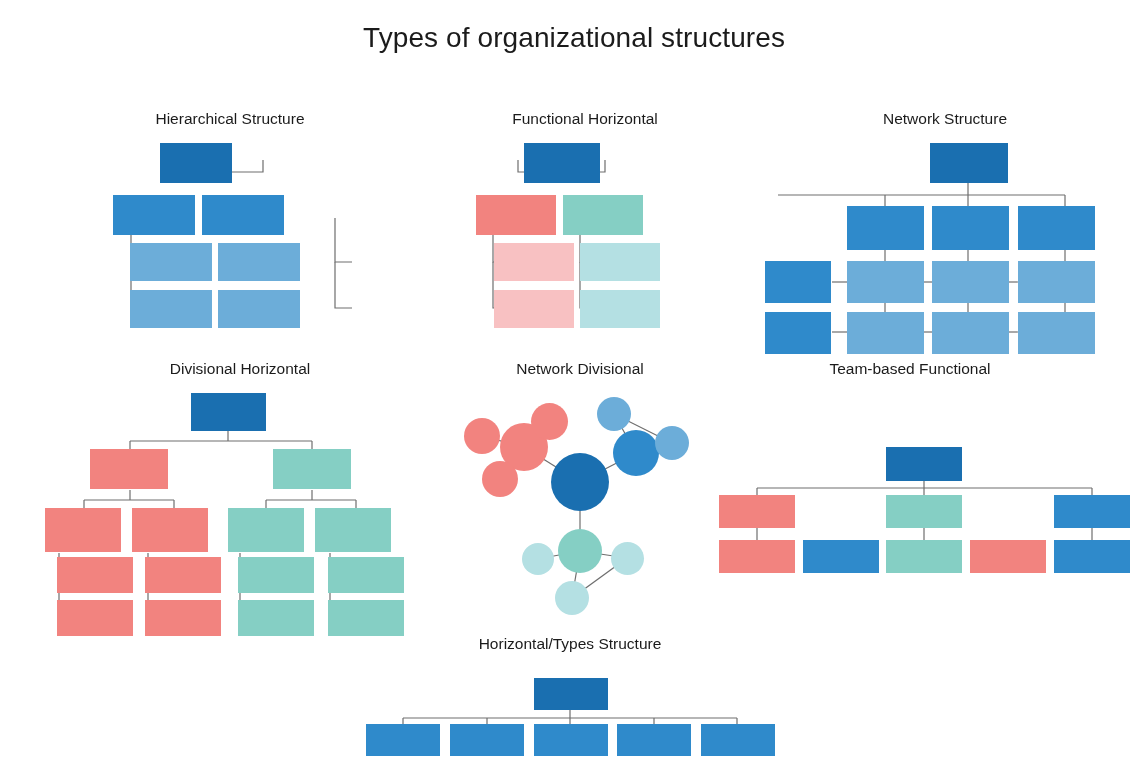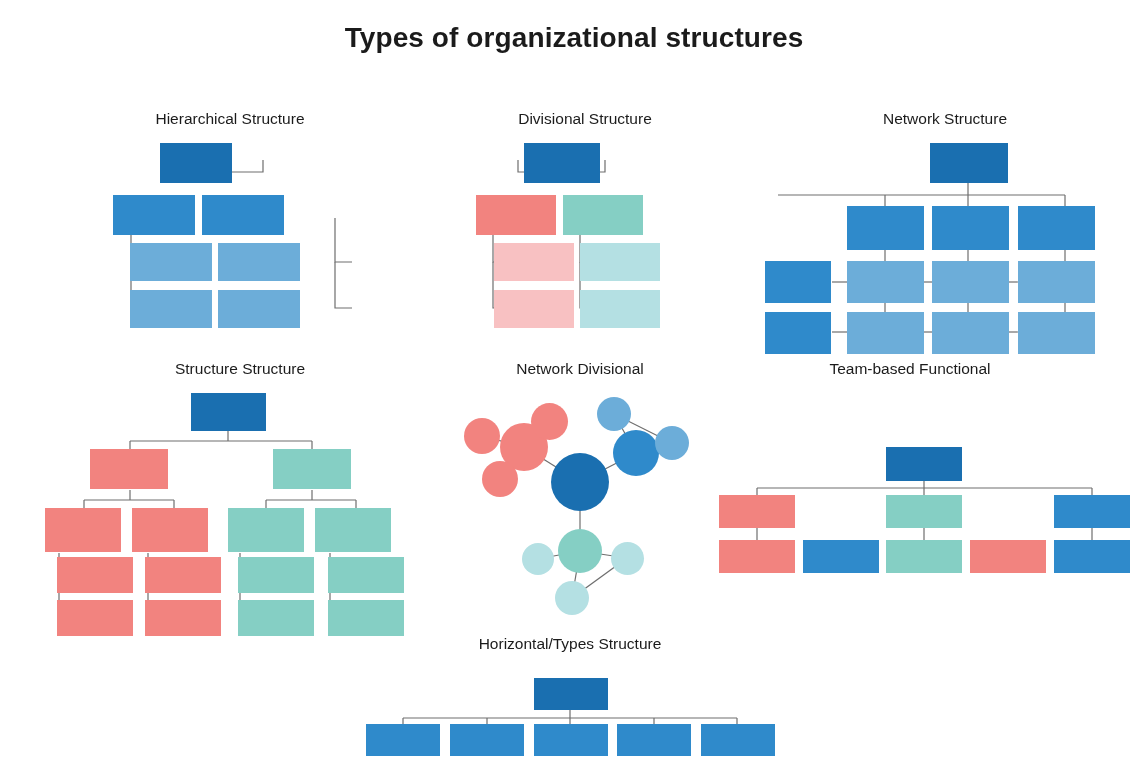--- a/index.html
+++ b/index.html
@@ -16,21 +16,21 @@
     color: #1a1a1a;
     overflow: hidden;
   }
   #page-title {
     position: absolute;
     left: 0;
     top: 22px;
     width: 1148px;
     text-align: center;
     font-size: 28px;
-    font-weight: 700;
+    font-weight: 400;
     letter-spacing: 0.1px;
     color: #1b1b1b;
   }
   .panel {
     position: absolute;
   }
   .panel-title {
     position: absolute;
     top: 0;
     width: 100%;
@@ -93,21 +93,21 @@
     <div class="node" style="left:33px; top:85px; width:82px; height:40px; background:#2f8acb;"></div>
     <div class="node" style="left:122px; top:85px; width:82px; height:40px; background:#2f8acb;"></div>
     <div class="node" style="left:50px; top:133px; width:82px; height:38px; background:#6cadd9;"></div>
     <div class="node" style="left:138px; top:133px; width:82px; height:38px; background:#6cadd9;"></div>
     <div class="node" style="left:50px; top:180px; width:82px; height:38px; background:#6cadd9;"></div>
     <div class="node" style="left:138px; top:180px; width:82px; height:38px; background:#6cadd9;"></div>
   </div>
 </div>
 
 <div class="panel" style="left:450px; top:110px; width:270px; height:230px;">
-  <div class="panel-title">Divisional Structure</div>
+  <div class="panel-title">Functional Horizontal</div>
   <div class="stage">
     <svg class="links" width="270" height="230">
       <polyline points="111,73 111,62 68,62 68,50"></polyline>
       <polyline points="111,73 111,62 155,62 155,50"></polyline>
       <line x1="111" y1="50" x2="111" y2="62"></line>
       <polyline points="43,108 43,152 60,152"></polyline>
       <polyline points="43,152 43,198 60,198"></polyline>
       <polyline points="130,108 130,152 147,152"></polyline>
       <polyline points="130,152 130,198 147,198"></polyline>
     </svg>
@@ -160,21 +160,21 @@
     <div class="node" style="left:248px; top:151px; width:77px; height:42px; background:#6cadd9;"></div>
 
     <div class="node" style="left:-5px; top:202px; width:66px; height:42px; background:#2f8acb;"></div>
     <div class="node" style="left:77px; top:202px; width:77px; height:42px; background:#6cadd9;"></div>
     <div class="node" style="left:162px; top:202px; width:77px; height:42px; background:#6cadd9;"></div>
     <div class="node" style="left:248px; top:202px; width:77px; height:42px; background:#6cadd9;"></div>
   </div>
 </div>
 
 <div class="panel" style="left:40px; top:360px; width:400px; height:255px;">
-  <div class="panel-title">Structure Structure</div>
+  <div class="panel-title">Divisional Horizontal</div>
   <div class="stage">
     <svg class="links" width="400" height="255">
 
       <line x1="188" y1="71" x2="188" y2="81"></line>
       <line x1="90" y1="81" x2="272" y2="81"></line>
       <line x1="90" y1="81" x2="90" y2="91"></line>
       <line x1="272" y1="81" x2="272" y2="91"></line>
 
       <line x1="90" y1="130" x2="90" y2="140"></line>
       <line x1="44" y1="140" x2="134" y2="140"></line>

